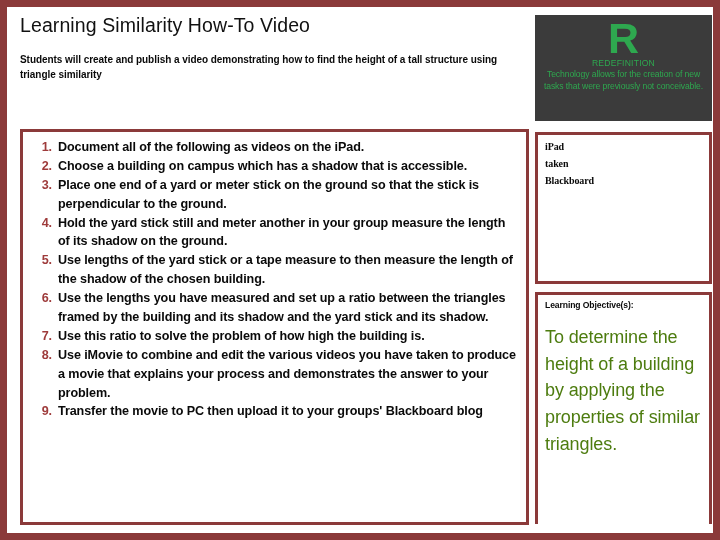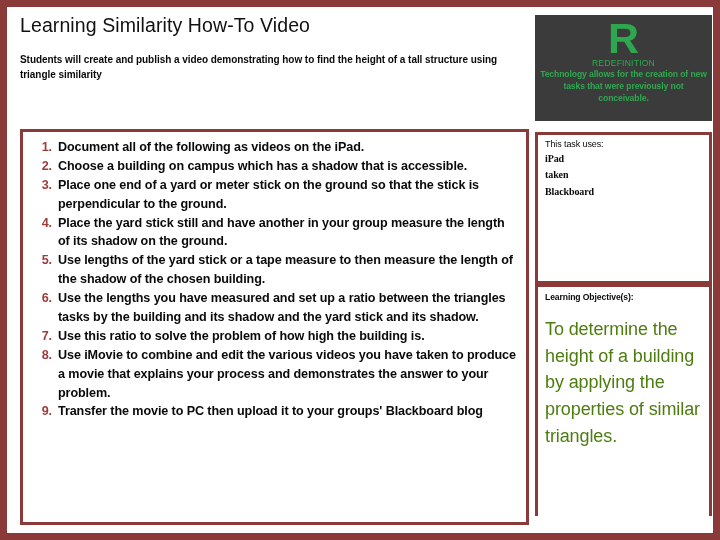--- a/index.html
+++ b/index.html
@@ -114,21 +114,21 @@
   .samr-label {
     font-size: 8.6px;
     font-weight: normal;
     color: #2EA84F;
     letter-spacing: 0.2px;
     line-height: 1.2;
     margin-top: -1px;
   }
   .samr-desc {
     font-size: 8.6px;
-    font-weight: bold;
+    font-weight: normal;
     color: #2EA84F;
     line-height: 1.36;
     padding: 1px 4px 0 4px;
     letter-spacing: -0.1px;
   }
 
   
   .tools-box {
     margin-top: 11px;
     width: 177px;
@@ -149,20 +149,21 @@
     font-size: 10px;
     font-weight: bold;
     color: #0a0a0a;
     line-height: 1.68;
     letter-spacing: -0.1px;
     font-family: Liberation Serif, serif;
   }
 
   
   .objective-box {
+    margin-top: 8px;
     width: 177px;
     height: 232px;
     box-sizing: border-box;
     border: 3px solid #8B3A3A;
     border-bottom: none;
     background: #ffffff;
     padding: 5px 7px 0 7px;
   }
   .objective-heading {
     font-size: 8.6px;
@@ -199,29 +200,29 @@
         <li class="step">
           <span class="step-num">2.</span>
           <span class="step-text">Choose a building on campus which has a shadow that is accessible.</span>
         </li>
         <li class="step">
           <span class="step-num">3.</span>
           <span class="step-text">Place one end of a yard or meter stick on the ground so that the stick is perpendicular to the ground.</span>
         </li>
         <li class="step">
           <span class="step-num">4.</span>
-          <span class="step-text">Place the yard stick still and have another in your group measure the length of its shadow on the ground.</span>
+          <span class="step-text">Hold the yard stick still and meter another in your group measure the length of its shadow on the ground.</span>
         </li>
         <li class="step">
           <span class="step-num">5.</span>
           <span class="step-text">Use lengths of the yard stick or a tape measure to then measure the length of the shadow of the chosen building.</span>
         </li>
         <li class="step">
           <span class="step-num">6.</span>
-          <span class="step-text">Use the lengths you have measured and set up a ratio between the triangles tasks by the building and its shadow and the yard stick and its shadow.</span>
+          <span class="step-text">Use the lengths you have measured and set up a ratio between the triangles framed by the building and its shadow and the yard stick and its shadow.</span>
         </li>
         <li class="step">
           <span class="step-num">7.</span>
           <span class="step-text">Use this ratio to solve the problem of how high the building is.</span>
         </li>
         <li class="step">
           <span class="step-num">8.</span>
           <span class="step-text">Use iMovie to combine and edit the various videos you have taken to produce a movie that explains your process and demonstrates the answer to your problem.</span>
         </li>
         <li class="step">
@@ -233,21 +234,20 @@
 
   <div class="right-col">
 
     <div class="samr-panel">
       <div class="samr-letter">R</div>
       <div class="samr-label">REDEFINITION</div>
       <div class="samr-desc">Technology allows for the creation of new tasks that were previously not conceivable.</div>
     </div>
 
     <div class="tools-box">
-      <div class="tools-heading">This task uses:</div>
       <div id="tools-items">
           <div class="tools-item">iPad</div>
           <div class="tools-item">taken</div>
           <div class="tools-item">Blackboard</div>
         </div>
     </div>
 
     <div class="objective-box">
       <div class="objective-heading">Learning Objective(s):</div>
       <div class="objective-text">To determine the height of a building by applying the properties of similar triangles.</div>

